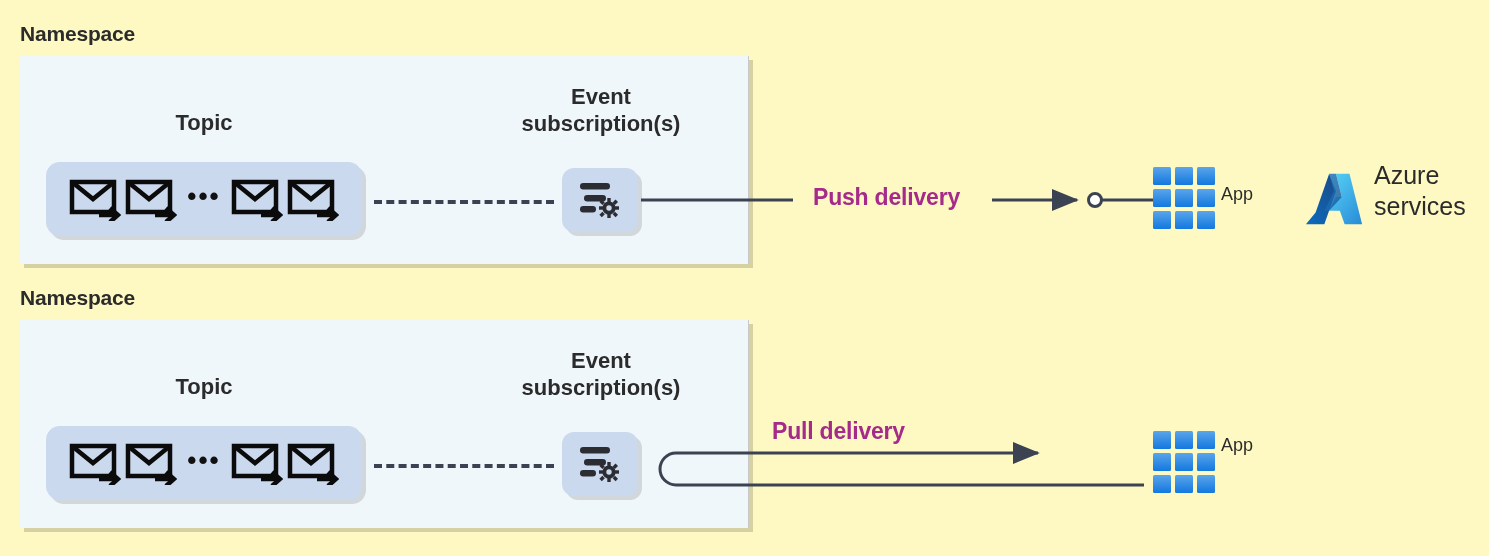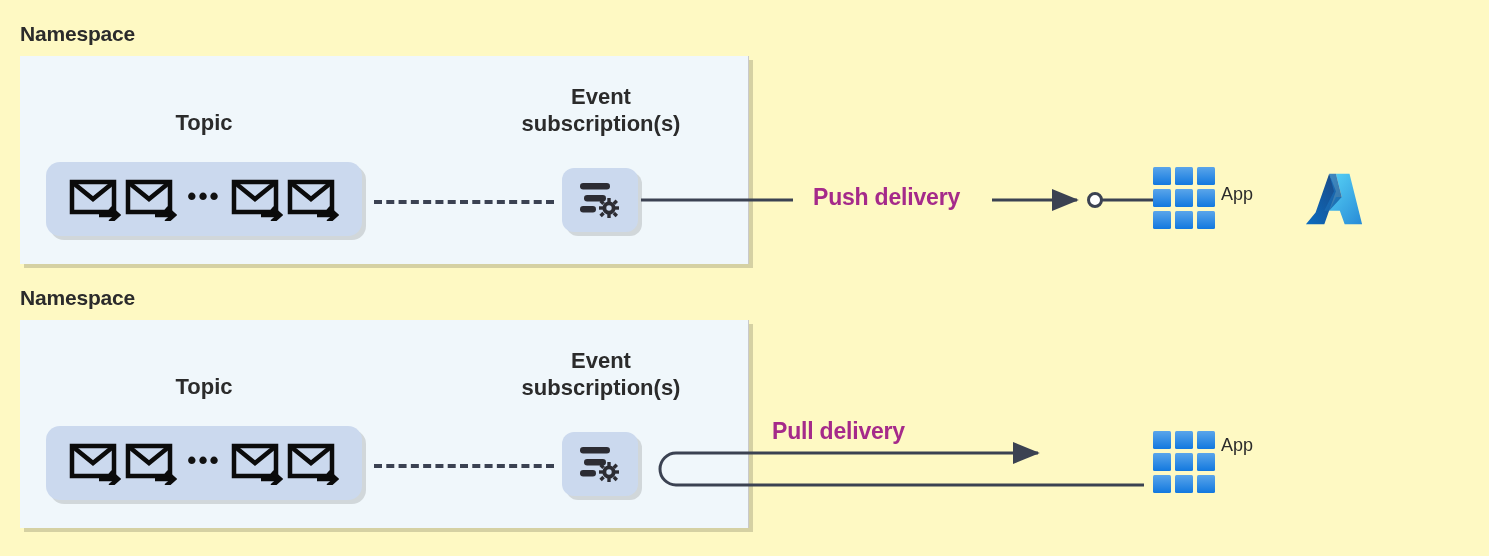--- a/index.html
+++ b/index.html
@@ -237,20 +237,22 @@
         <linearGradient id="azg3" x1="0" y1="0" x2="1" y2="1">
           <stop offset="0%" stop-color="#1e7bc8"></stop>
           <stop offset="100%" stop-color="#155ca0"></stop>
         </linearGradient>
       </defs>
       <path d="M27 6 L13 46 L3 58 L22 58 L34 24 Z" fill="url(#azg1)"></path>
       <path d="M34 6 L48 6 L61 58 L43 58 L38 44 L27 44 L34 30 L40 30 Z" fill="url(#azg2)"></path>
       <path d="M27 6 L34 6 L40 30 L27 44 L22 44 L32 24 Z" fill="url(#azg3)" opacity="0.85"></path>
     </svg>
   </div>
+  <div class="azure-text" style="left:1374px; top:160px;">Azure
+services</div>
 
   <div class="ns-label" style="left:20px; top:286px;">Namespace</div>
 
   <div class="ns-box" style="left:20px; top:320px; width:728px; height:208px;"></div>
 
   <div class="caption" style="left:124px; top:374px; width:160px;">Topic</div>
 
   <div class="caption" style="left:503px; top:348px; width:196px;">Event
 subscription(s)</div>
 

